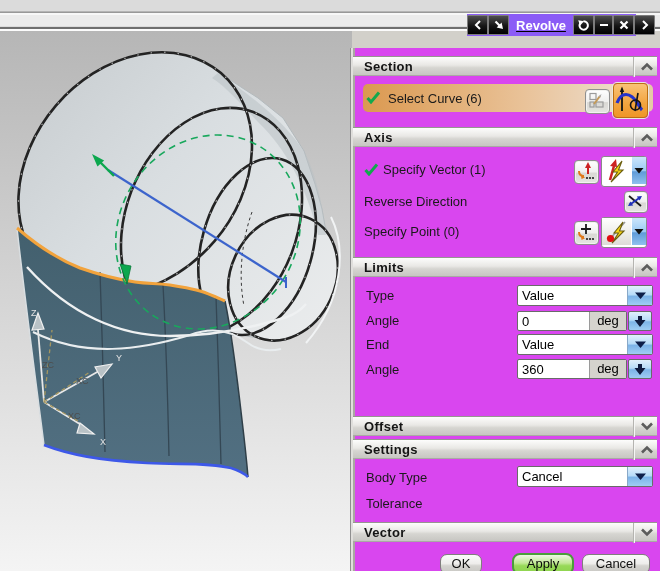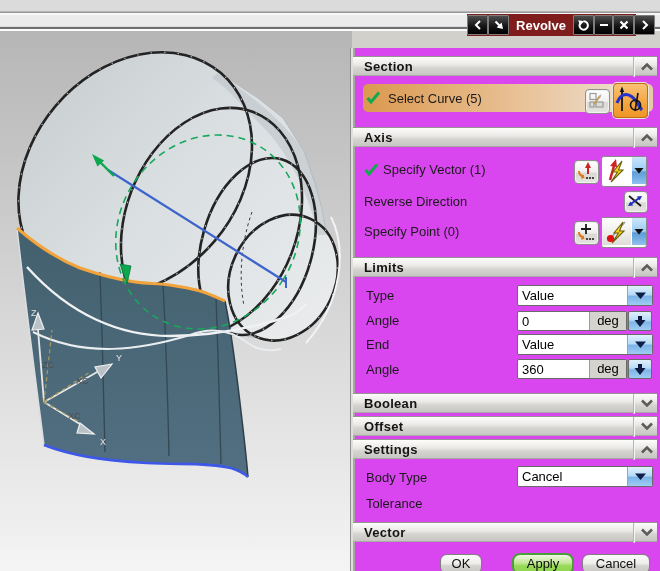--- a/index.html
+++ b/index.html
@@ -8,21 +8,21 @@
   .abs{position:absolute;}
   
   #strip{left:0;top:0;width:660px;height:31px;background:#dbdbdb;}
   #strip .b1{left:0;top:11px;width:660px;height:1px;background:#b4b4b4;position:absolute;}
   #strip .b2{left:0;top:12px;width:660px;height:1px;background:#989898;position:absolute;}
   #strip .b3{left:0;top:13px;width:660px;height:2px;background:#f7f7f7;position:absolute;}
   #strip .b4{left:0;top:15px;width:660px;height:11px;background:#ebebeb;position:absolute;}
   #strip .b5{left:0;top:27px;width:660px;height:2px;background:#6f6f6f;position:absolute;}
   #strip .b6{left:0;top:29px;width:660px;height:2px;background:#fbfbfb;position:absolute;}
   
-  #tbar{left:467px;top:14px;width:169px;height:22px;background:#7f1d1d;display:flex;}
+  #tbar{left:467px;top:14px;width:169px;height:22px;background:#8b5cf6;display:flex;text-decoration:underline;}
   #tbar .tb{height:20px;margin-top:1px;border:1px solid #7d7d7d;border-radius:1px;
       background:linear-gradient(#4e4e4e,#161616 55%,#000);box-sizing:border-box;
       display:flex;align-items:center;justify-content:center;}
   #tbar .lab{flex:0 0 64px;color:#fff;font-size:13px;font-weight:bold;
       display:flex;align-items:center;justify-content:center;margin-top:1px;height:20px;}
   
   #dlg{left:350px;top:48px;width:310px;height:535px;background:#d946ef;}
   #dlg .edge1{position:absolute;left:0;top:0;width:1px;height:535px;background:#8f8f8f;}
   #dlg .edge2{position:absolute;left:1px;top:0;width:2px;height:535px;background:#e0dfdc;}
   #dlg .edge3{position:absolute;left:3px;top:0;width:2px;height:535px;background:#a9a7a2;}
@@ -197,21 +197,21 @@
       <span class="sep"></span>
     <svg class="ch" width="14" height="9">
         <path d="M2,7.5 L7,2.5 L12,7.5" stroke="#5c5c5c" stroke-width="2.6" fill="none"></path>
       </svg>
   </div>
   <div class="abs" style="left:13px;top:36px;width:290px;height:28px;border-radius:5px;
        background:linear-gradient(90deg,#db9950,#e9c298 55%,#ecd9c4 85%,#e5c9a5);"></div>
   <svg class="abs" style="left:16px;top:43px" width="15" height="13" viewBox="0 0 15 13">
      <path d="M1.5,7 L5,11 L13,1.5" stroke="#13a94d" stroke-width="3" fill="none"></path>
     </svg>
-  <div class="lbl" style="left:38px;top:43px">Select Curve (5)</div>
+  <div class="lbl" style="left:38px;top:43px">Select Curve (6)</div>
 
   <div class="btn3d" style="left:235px;top:41px;width:23px;height:23px;">
     <svg width="21" height="21" viewBox="0 0 21 21">
       <g fill="none" stroke="#9b9b9b" stroke-width="1.2">
         <rect x="4" y="3.5" width="6" height="6"></rect>
           <rect x="4" y="12" width="4" height="5"></rect>
           <rect x="10" y="12" width="7" height="5"></rect>
       </g>
       <path d="M8,14 L14,6" stroke="#c49a58" stroke-width="2"></path>
       <path d="M15.5,4 L14.3,7.6 L12.6,6.2 Z" fill="#a8a8a8"></path>
@@ -341,27 +341,20 @@
     <span style="position:absolute;right:0;top:0;width:36px;height:18px;background:#d5d3cd;border-left:1px solid #9a9a9a;
           font-size:13px;text-align:center;line-height:18px;">deg</span>
   </div>
   <div class="abs" style="left:278px;top:311px;width:24px;height:20px;border:1px solid #6a6a6a;border-radius:2px;
        background:linear-gradient(#e1f0fc,#b8dcf8 45%,#7db4e8 55%,#9fccf4);box-sizing:border-box;">
     <svg width="22" height="18" viewBox="0 0 22 18">
         <path d="M9,4 L13,4 L13,8 L16.5,8 L11,15 L5.5,8 L9,8 Z" fill="#101c3f"></path>
       </svg>
   </div>
 
-  <div class="hdr" style="top:345px">
-      <span class="t">Boolean</span>
-      <span class="sep"></span>
-    <svg class="ch" width="14" height="9">
-        <path d="M2,1.5 L7,6.5 L12,1.5" stroke="#5c5c5c" stroke-width="2.6" fill="none"></path>
-      </svg>
-  </div>
   <div class="hdr" style="top:368px">
       <span class="t">Offset</span>
       <span class="sep"></span>
     <svg class="ch" width="14" height="9">
         <path d="M2,1.5 L7,6.5 L12,1.5" stroke="#5c5c5c" stroke-width="2.6" fill="none"></path>
       </svg>
   </div>
   <div class="hdr" style="top:391px">
       <span class="t">Settings</span>
       <span class="sep"></span>

